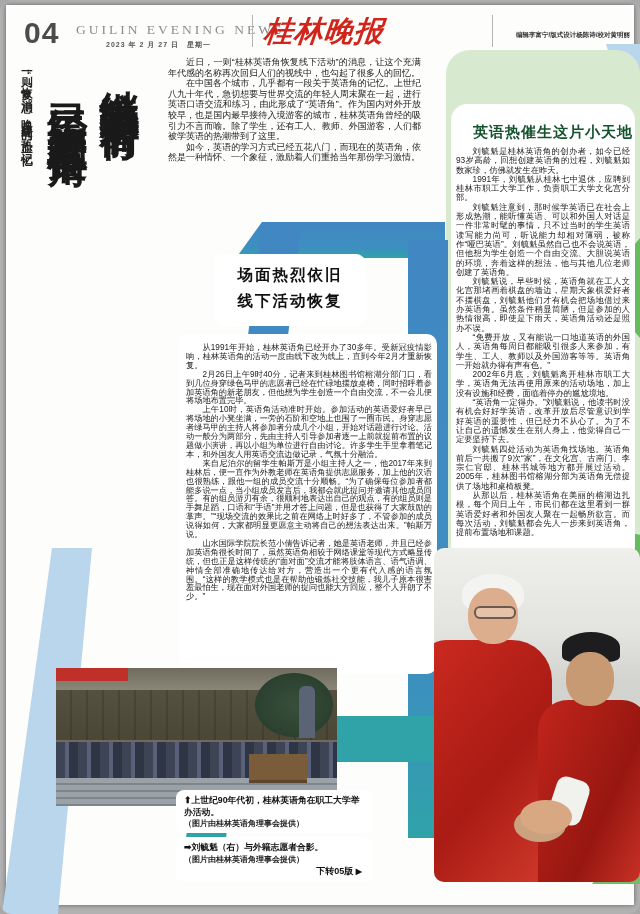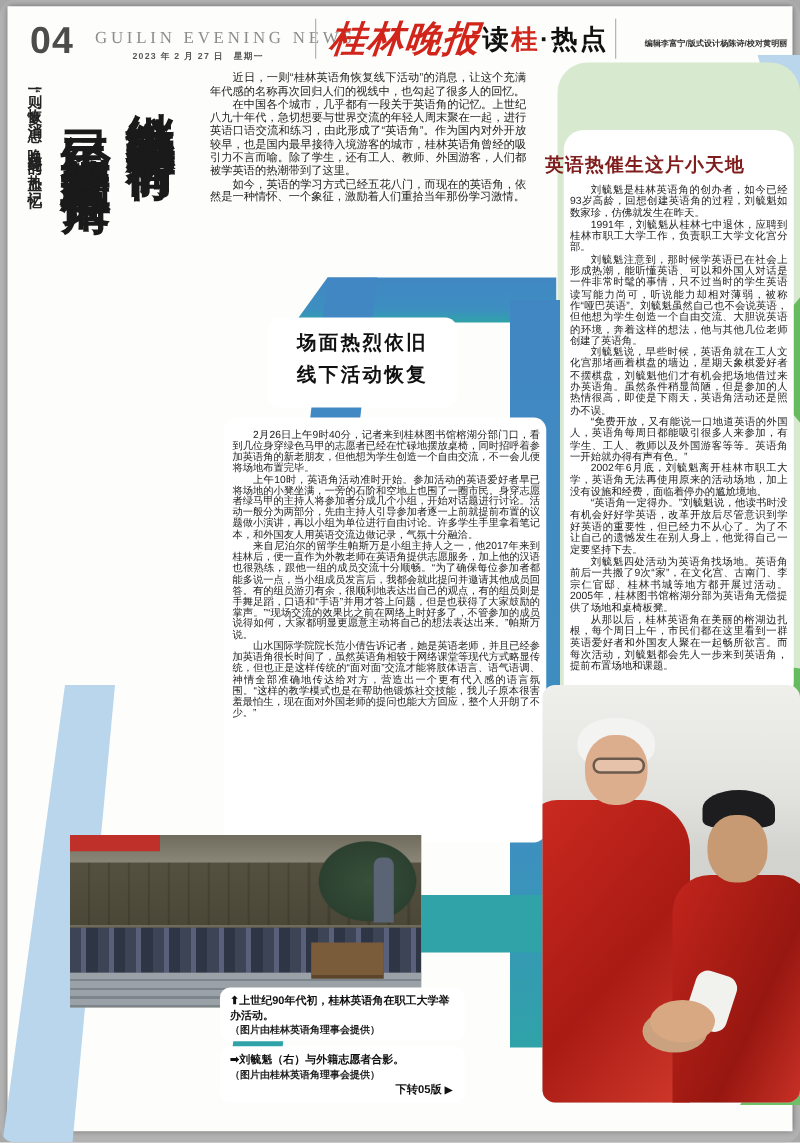--- a/index.html
+++ b/index.html
@@ -23,21 +23,21 @@
   .headline .hl2{padding-top:14px;}
   
   .intro{left:168px;top:57px;width:253px;z-index:3;}
   .intro p{margin:0;font-size:9px;line-height:10.6px;color:#1c1c1c;text-align:justify;text-indent:2em;}
   
   .box-title{left:210px;top:262px;width:160px;text-align:center;z-index:3;}
   .box-title div{font-size:15.5px;font-weight:900;color:#111;line-height:1.7;letter-spacing:2px;}
   .box-text{left:186px;top:344px;width:246px;z-index:3;}
   .box-text p{margin:0;font-size:8.2px;line-height:8.9px;color:#222;text-align:justify;text-indent:2em;}
   
-  .side-title{left:436px;top:123px;width:176px;font-size:15px;font-weight:900;color:#7f1d1d;z-index:3;letter-spacing:1px;}
+  .side-title{left:457px;top:123px;width:176px;font-size:15px;font-weight:900;color:#14532d;z-index:3;letter-spacing:1px;text-align:right;}
   .side-text{left:456px;top:147px;width:174px;z-index:3;}
   .side-text p{margin:0;font-size:8.3px;line-height:9.3px;color:#222;text-align:justify;text-indent:2em;}
   
   .photo1{left:56px;top:668px;width:281px;height:138px;z-index:4;overflow:hidden;background:#8d8a7b;}
   .photo1 .building{position:absolute;left:0;top:0;right:0;height:58%;
      background:repeating-linear-gradient(90deg,#938f7e 0 14px,#7f7b6c 14px 16px),linear-gradient(#9a978a,#807d6e);background-blend-mode:multiply;}
   .photo1 .roof{position:absolute;left:0;top:0;right:0;height:16%;background:linear-gradient(#6f6c5e,#8a8778);}
   .photo1 .tree{position:absolute;right:-12px;top:-8px;width:110px;height:90px;background:radial-gradient(closest-side,#37503a,#2c4030 70%,transparent 72%);}
   .photo1 .crowd{position:absolute;left:0;top:52%;right:0;height:30%;
      background:repeating-linear-gradient(90deg,#3c4455 0 9px,#59617a 9px 13px,#2e3545 13px 22px);border-top:2px solid #6e6a5c;}
@@ -102,41 +102,41 @@
     <rect x="214" y="254" width="152" height="72" rx="10" fill="#ffffff"></rect>
     <rect x="179" y="334" width="258" height="340" rx="10" fill="#ffffff"></rect>
     <rect x="451" y="104" width="184" height="458" rx="16" fill="#ffffff"></rect>
   </svg>
 
   <div class="abs pagenum">04</div>
   <div class="abs masthead">GUILIN  EVENING  NEWS</div>
   <div class="abs dateline">2023 年 2 月 27 日　星期一</div>
   <div class="abs hdiv" style="left:252px;top:15px;height:32px;"></div>
   <div class="abs logo">桂林晚报</div>
-  <div class="abs section-title"><span>读</span><span class="accent">桂</span><span>·热点</span></div>
   <div class="abs hdiv" style="left:492px;top:15px;height:32px;"></div>
   <div class="abs credits">编辑李富宁/版式设计杨陈诗/校对黄明丽</div>
 
   <div class="abs kicker">一则“恢复”消息　唤起曾经的“热血”记忆</div>
   <div class="abs headline">
     <span class="hl">继续激励学习者前行</span>
     <span class="hl hl2">已经三十二岁的桂林英语角</span>
   </div>
 
   <div class="abs intro">
     <p>近日，一则“桂林英语角恢复线下活动”的消息，让这个充满年代感的名称再次回归人们的视线中，也勾起了很多人的回忆。</p>
     <p>在中国各个城市，几乎都有一段关于英语角的记忆。上世纪八九十年代，急切想要与世界交流的年轻人周末聚在一起，进行英语口语交流和练习，由此形成了“英语角”。作为国内对外开放较早，也是国内最早接待入境游客的城市，桂林英语角曾经的吸引力不言而喻。除了学生，还有工人、教师、外国游客，人们都被学英语的热潮带到了这里。</p>
     <p>如今，英语的学习方式已经五花八门，而现在的英语角，依然是一种情怀、一个象征，激励着人们重拾当年那份学习激情。</p>
   </div>
 
   <div class="abs box-title">
     <div>场面热烈依旧</div>
     <div>线下活动恢复</div>
   </div>
   <div class="abs box-text">
+    <p>从1991年开始，桂林英语角已经开办了30多年。受新冠疫情影响，桂林英语角的活动一度由线下改为线上，直到今年2月才重新恢复。</p>
     <p>2月26日上午9时40分，记者来到桂林图书馆榕湖分部门口，看到几位身穿绿色马甲的志愿者已经在忙碌地摆放桌椅，同时招呼着参加英语角的新老朋友，但他想为学生创造一个自由交流，不一会儿便将场地布置完毕。</p>
     <p>上午10时，英语角活动准时开始。参加活动的英语爱好者早已将场地的小凳坐满，一旁的石阶和空地上也围了一圈市民。身穿志愿者绿马甲的主持人将参加者分成几个小组，开始对话题进行讨论。活动一般分为两部分，先由主持人引导参加者逐一上前就提前布置的议题做小演讲，再以小组为单位进行自由讨论。许多学生手里拿着笔记本，和外国友人用英语交流边做记录，气氛十分融洽。</p>
     <p>来自尼泊尔的留学生帕斯万是小组主持人之一，他2017年来到桂林后，便一直作为外教老师在英语角提供志愿服务，加上他的汉语也很熟练，跟他一组的成员交流十分顺畅。“为了确保每位参加者都能多说一点，当小组成员发言后，我都会就此提问并邀请其他成员回答。有的组员游刃有余，很顺利地表达出自己的观点，有的组员则是手舞足蹈，口语和“手语”并用才答上问题，但是也获得了大家鼓励的掌声。”“现场交流的效果比之前在网络上时好多了，不管参加的成员说得如何，大家都明显更愿意主动将自己的想法表达出来。”帕斯万说。</p>
     <p>山水国际学院院长范小倩告诉记者，她是英语老师，并且已经参加英语角很长时间了，虽然英语角相较于网络课堂等现代方式略显传统，但也正是这样传统的“面对面”交流才能将肢体语言、语气语调、神情全部准确地传达给对方，营造出一个更有代入感的语言氛围。“这样的教学模式也是在帮助他锻炼社交技能，我儿子原本很害羞最怕生，现在面对外国老师的提问也能大方回应，整个人开朗了不少。”</p>
   </div>
 
   <div class="abs side-title">英语热催生这片小天地</div>
   <div class="abs side-text">
     <p>刘毓魁是桂林英语角的创办者，如今已经93岁高龄，回想创建英语角的过程，刘毓魁如数家珍，仿佛就发生在昨天。</p>
     <p>1991年，刘毓魁从桂林七中退休，应聘到桂林市职工大学工作，负责职工大学文化宫分部。</p>

